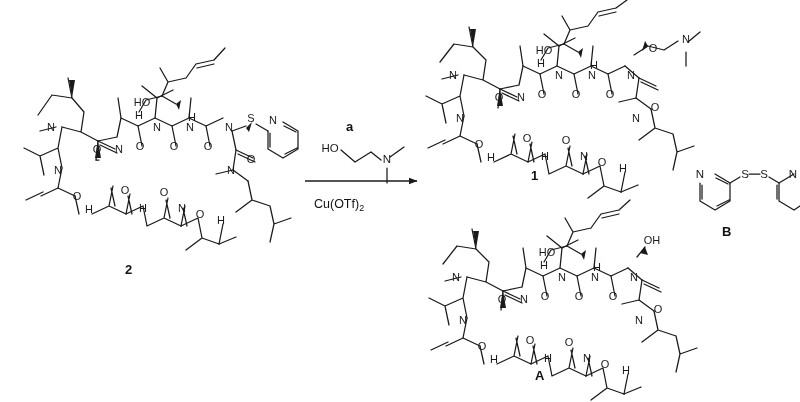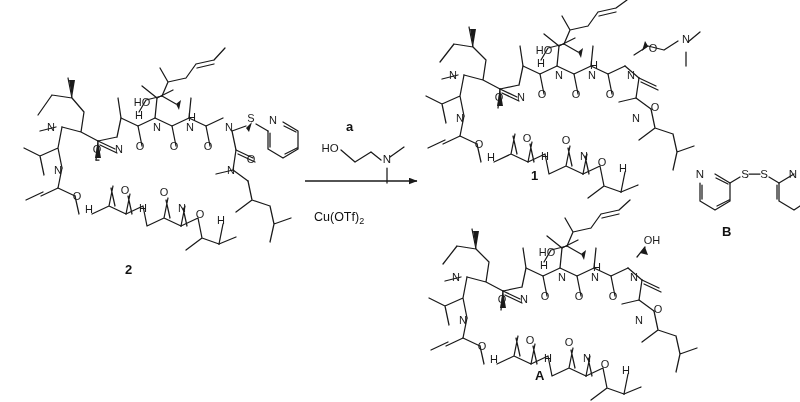--- a/index.html
+++ b/index.html
@@ -314,15 +314,15 @@
 <div class="lbl" style="left:125px;top:262px;">2</div>
 
 <div class="lbl" style="left:531px;top:168px;">1</div>
 
 <div class="lbl" style="left:535px;top:368px;">A</div>
 
 <div class="lbl" style="left:722px;top:224px;">B</div>
 
 <div class="rg bold" style="left:346px;top:119px;">a</div>
 
-<div class="rg" style="left:314px;top:210px;">
+<div class="rg" style="left:314px;top:197px;">
   <span>Cu(OTf)</span><span class="sub">2</span>
 </div>
 
 </body></html>

